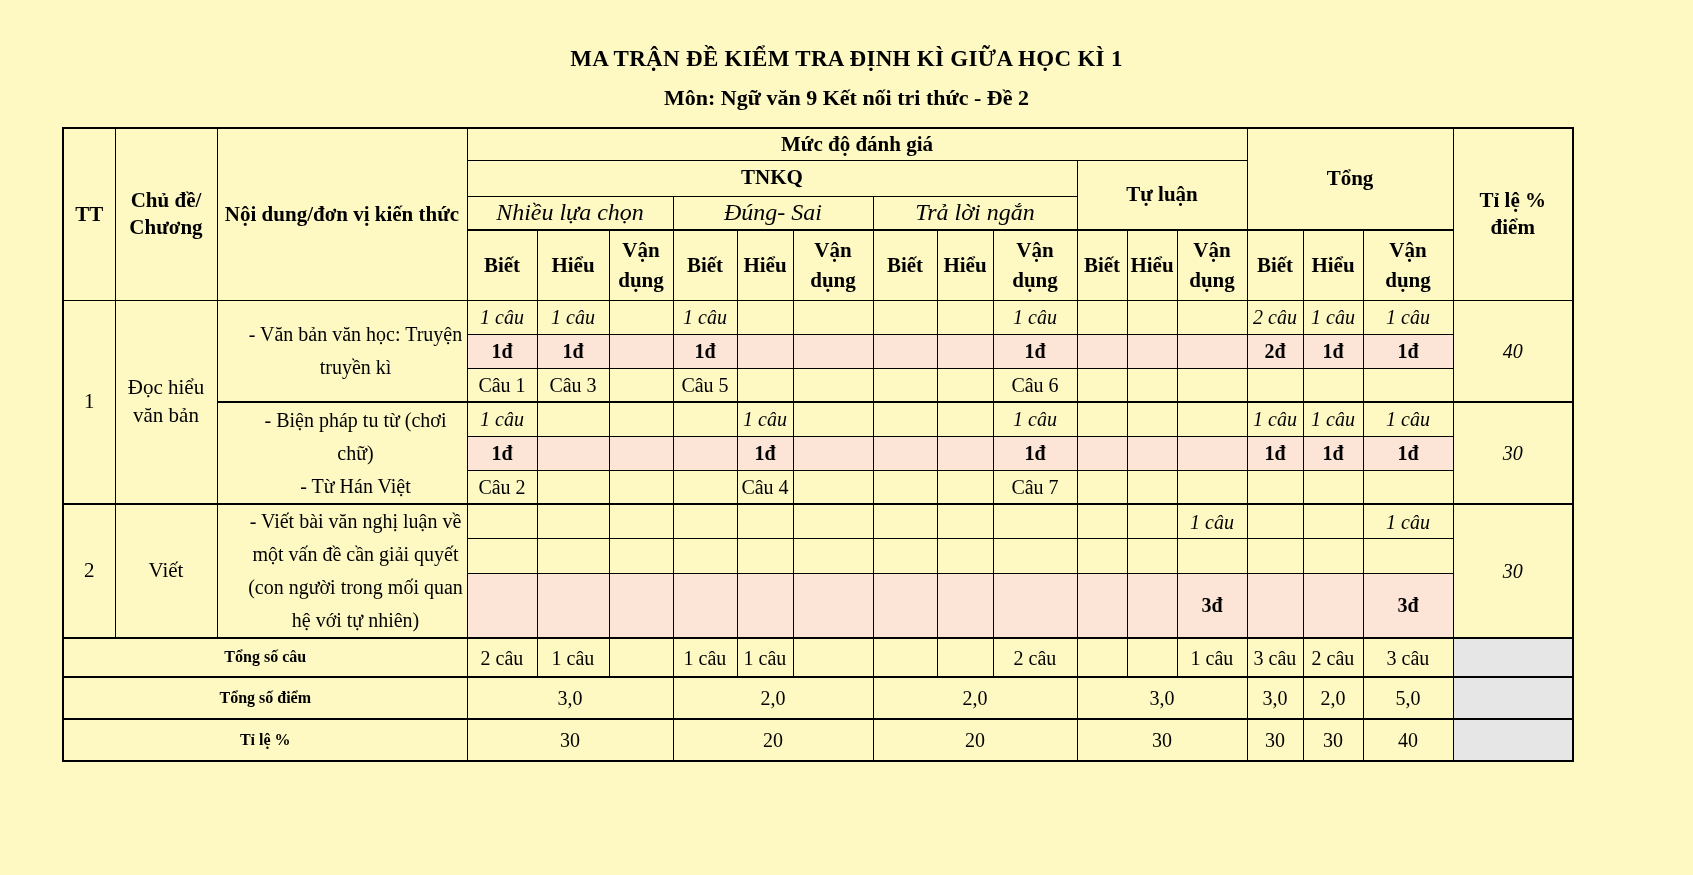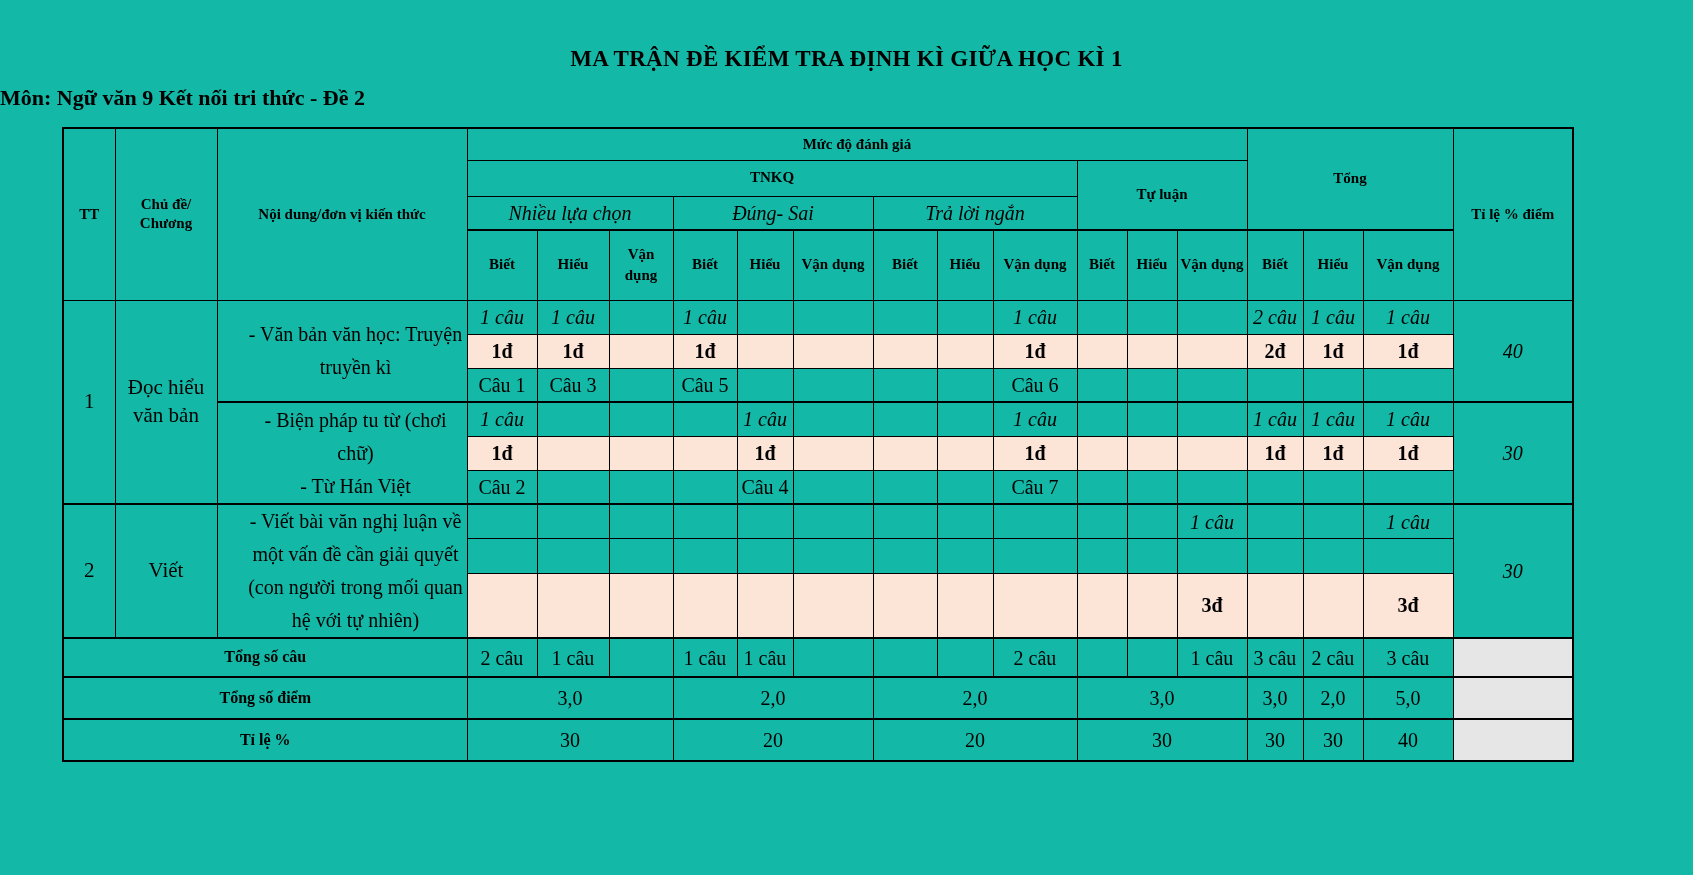--- a/index.html
+++ b/index.html
@@ -1,24 +1,24 @@
 <!DOCTYPE html>
 <html><head>
 <meta charset="utf-8">
 <style>
   html,body{margin:0;padding:0;background:#fff;}
-  .sheet{position:relative;width:1693px;height:875px;background:#14b8a6;overflow:hidden;
+  .sheet{position:relative;width:1693px;height:875px;background:#fef9c3;overflow:hidden;
          font-family:"Liberation Serif","DejaVu Serif",serif;color:#000;}
   .doc-title{margin:46px 0 0 0;text-align:center;font-size:23px;font-weight:bold;letter-spacing:.3px;}
-  .doc-subtitle{margin:13px 0 0 0;font-size:22px;font-weight:bold;}
+  .doc-subtitle{margin:13px 0 0 0;text-align:center;font-size:22px;font-weight:bold;}
   table.matrix{border-collapse:collapse;table-layout:fixed;margin:16px 0 0 62px;border:2px solid #000;}
   .matrix th,.matrix td{border:1px solid #000;text-align:center;vertical-align:middle;
         padding:0 2px;font-size:20px;line-height:1.3;overflow:hidden;}
-  .matrix th{font-weight:bold;font-size:15px;}
-  th.grp{font-weight:normal;font-style:italic;font-size:20px;border-bottom:2px solid #000;}
+  .matrix th{font-weight:bold;font-size:21px;}
+  th.grp{font-weight:normal;font-style:italic;font-size:24px;border-bottom:2px solid #000;}
   tr.lvl th{border-top:2px solid #000;line-height:1.45;}
   td.nd{line-height:1.65;font-size:20px;padding-left:29px;}
   td.tt,td.cd{font-size:21px;}
   .i{font-style:italic;}
   .b{font-weight:bold;margin-left:41px;}
   tr.hl td{background:#fce4d6;}
   td.gray{background:#e7e6e6;}
   tr.sep td{border-top:2px solid #000;}
   tr.sum td{border-top:2px solid #000;}
   td.sumlabel{font-weight:bold;font-size:16px;}

